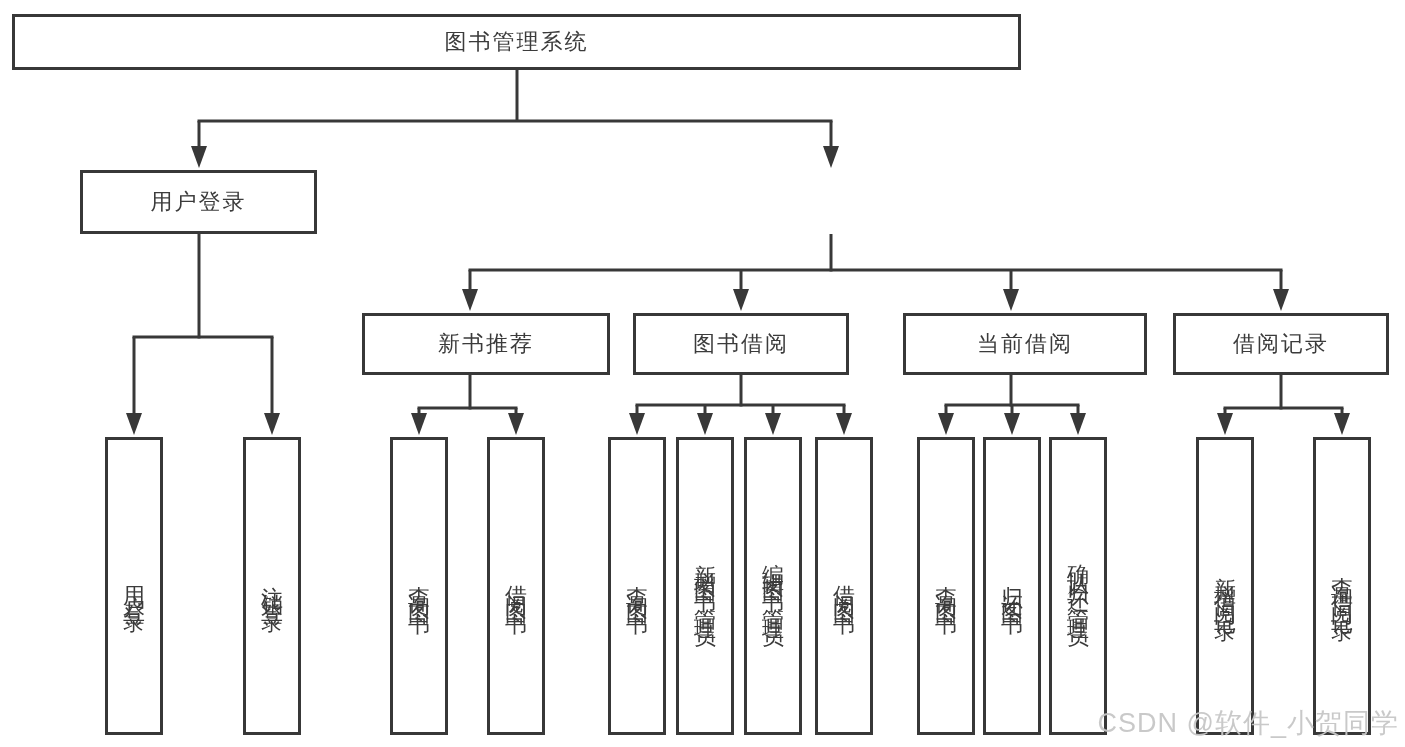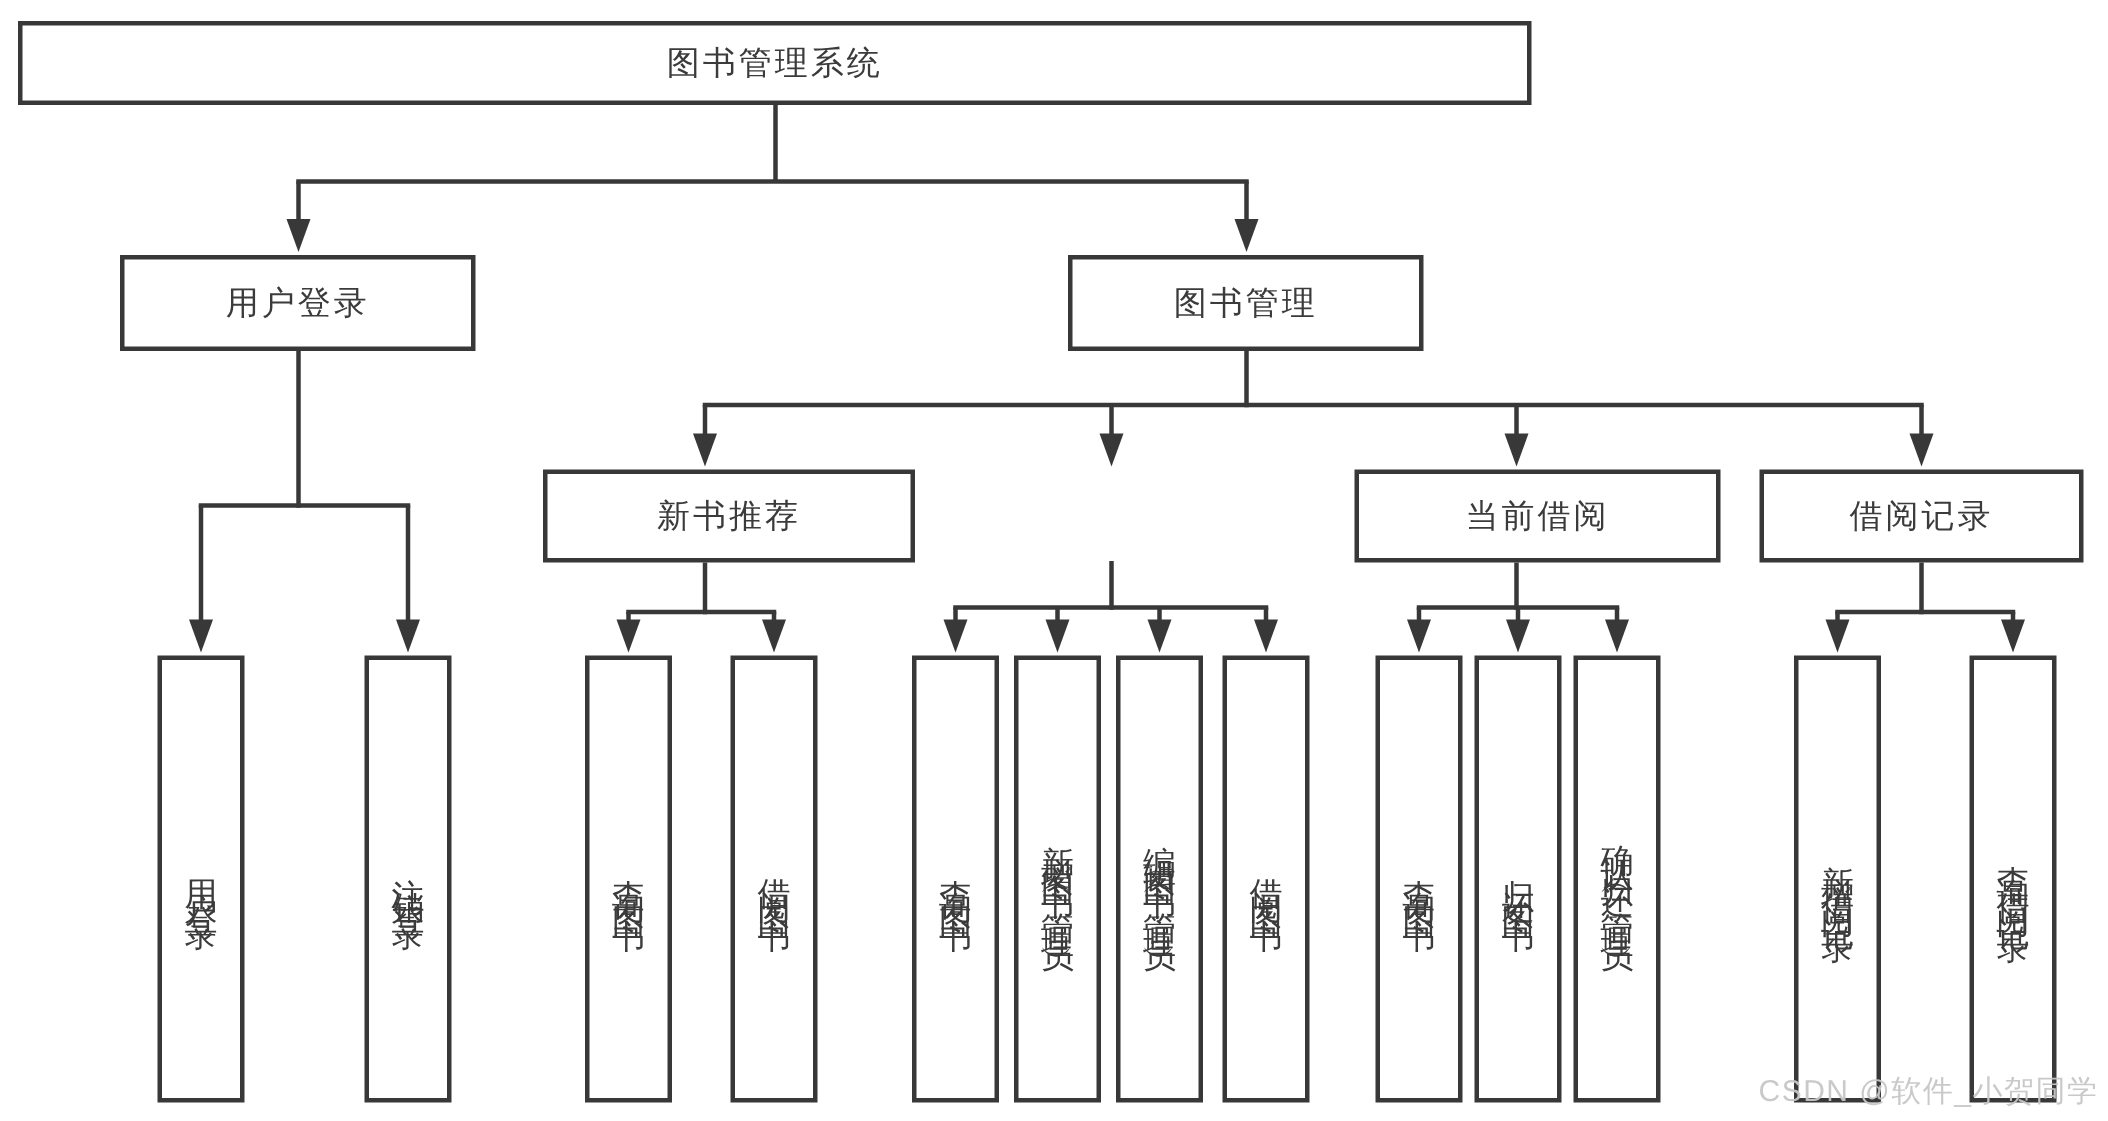--- a/index.html
+++ b/index.html
@@ -41,21 +41,21 @@
     writing-mode: vertical-rl;
     text-orientation: mixed;
     font-size: 22px;
     letter-spacing: 9px;
     line-height: 1;
   }
   .watermark {
     position: absolute;
     right: 6px;
     bottom: 6px;
-    font-size: 20px;
+    font-size: 27px;
     letter-spacing: 1px;
     color: var(--wm, #c7c7c7);
     opacity: 0.95;
     z-index: 5;
     white-space: nowrap;
   }
 </style>
 </head>
 <body>
 
@@ -116,26 +116,26 @@
       <polygon points="1334,413 1350,413 1342,435" fill="#383838"></polygon>
     </svg>
 
   <div class="box h" style="left:12px; top:14px; width:1009px; height:56px;">
     <span>图书管理系统</span>
   </div>
 
   <div class="box h" style="left:80px; top:170px; width:237px; height:64px;">
     <span>用户登录</span>
   </div>
-  <div class="box h" style="left:712px; top:170px; width:237px; height:64px;">
-    <span>图书管理</span>
-  </div>
 
   <div class="box h" style="left:362px; top:313px; width:248px; height:62px;">
     <span>新书推荐</span>
+  </div>
+  <div class="box h" style="left:633px; top:313px; width:216px; height:62px;">
+    <span>图书借阅</span>
   </div>
   <div class="box h" style="left:903px; top:313px; width:244px; height:62px;">
     <span>当前借阅</span>
   </div>
   <div class="box h" style="left:1173px; top:313px; width:216px; height:62px;">
     <span>借阅记录</span>
   </div>
 
   <div class="box v" style="left:105px; top:437px; width:58px; height:298px;">
     <span>用户登录</span>

